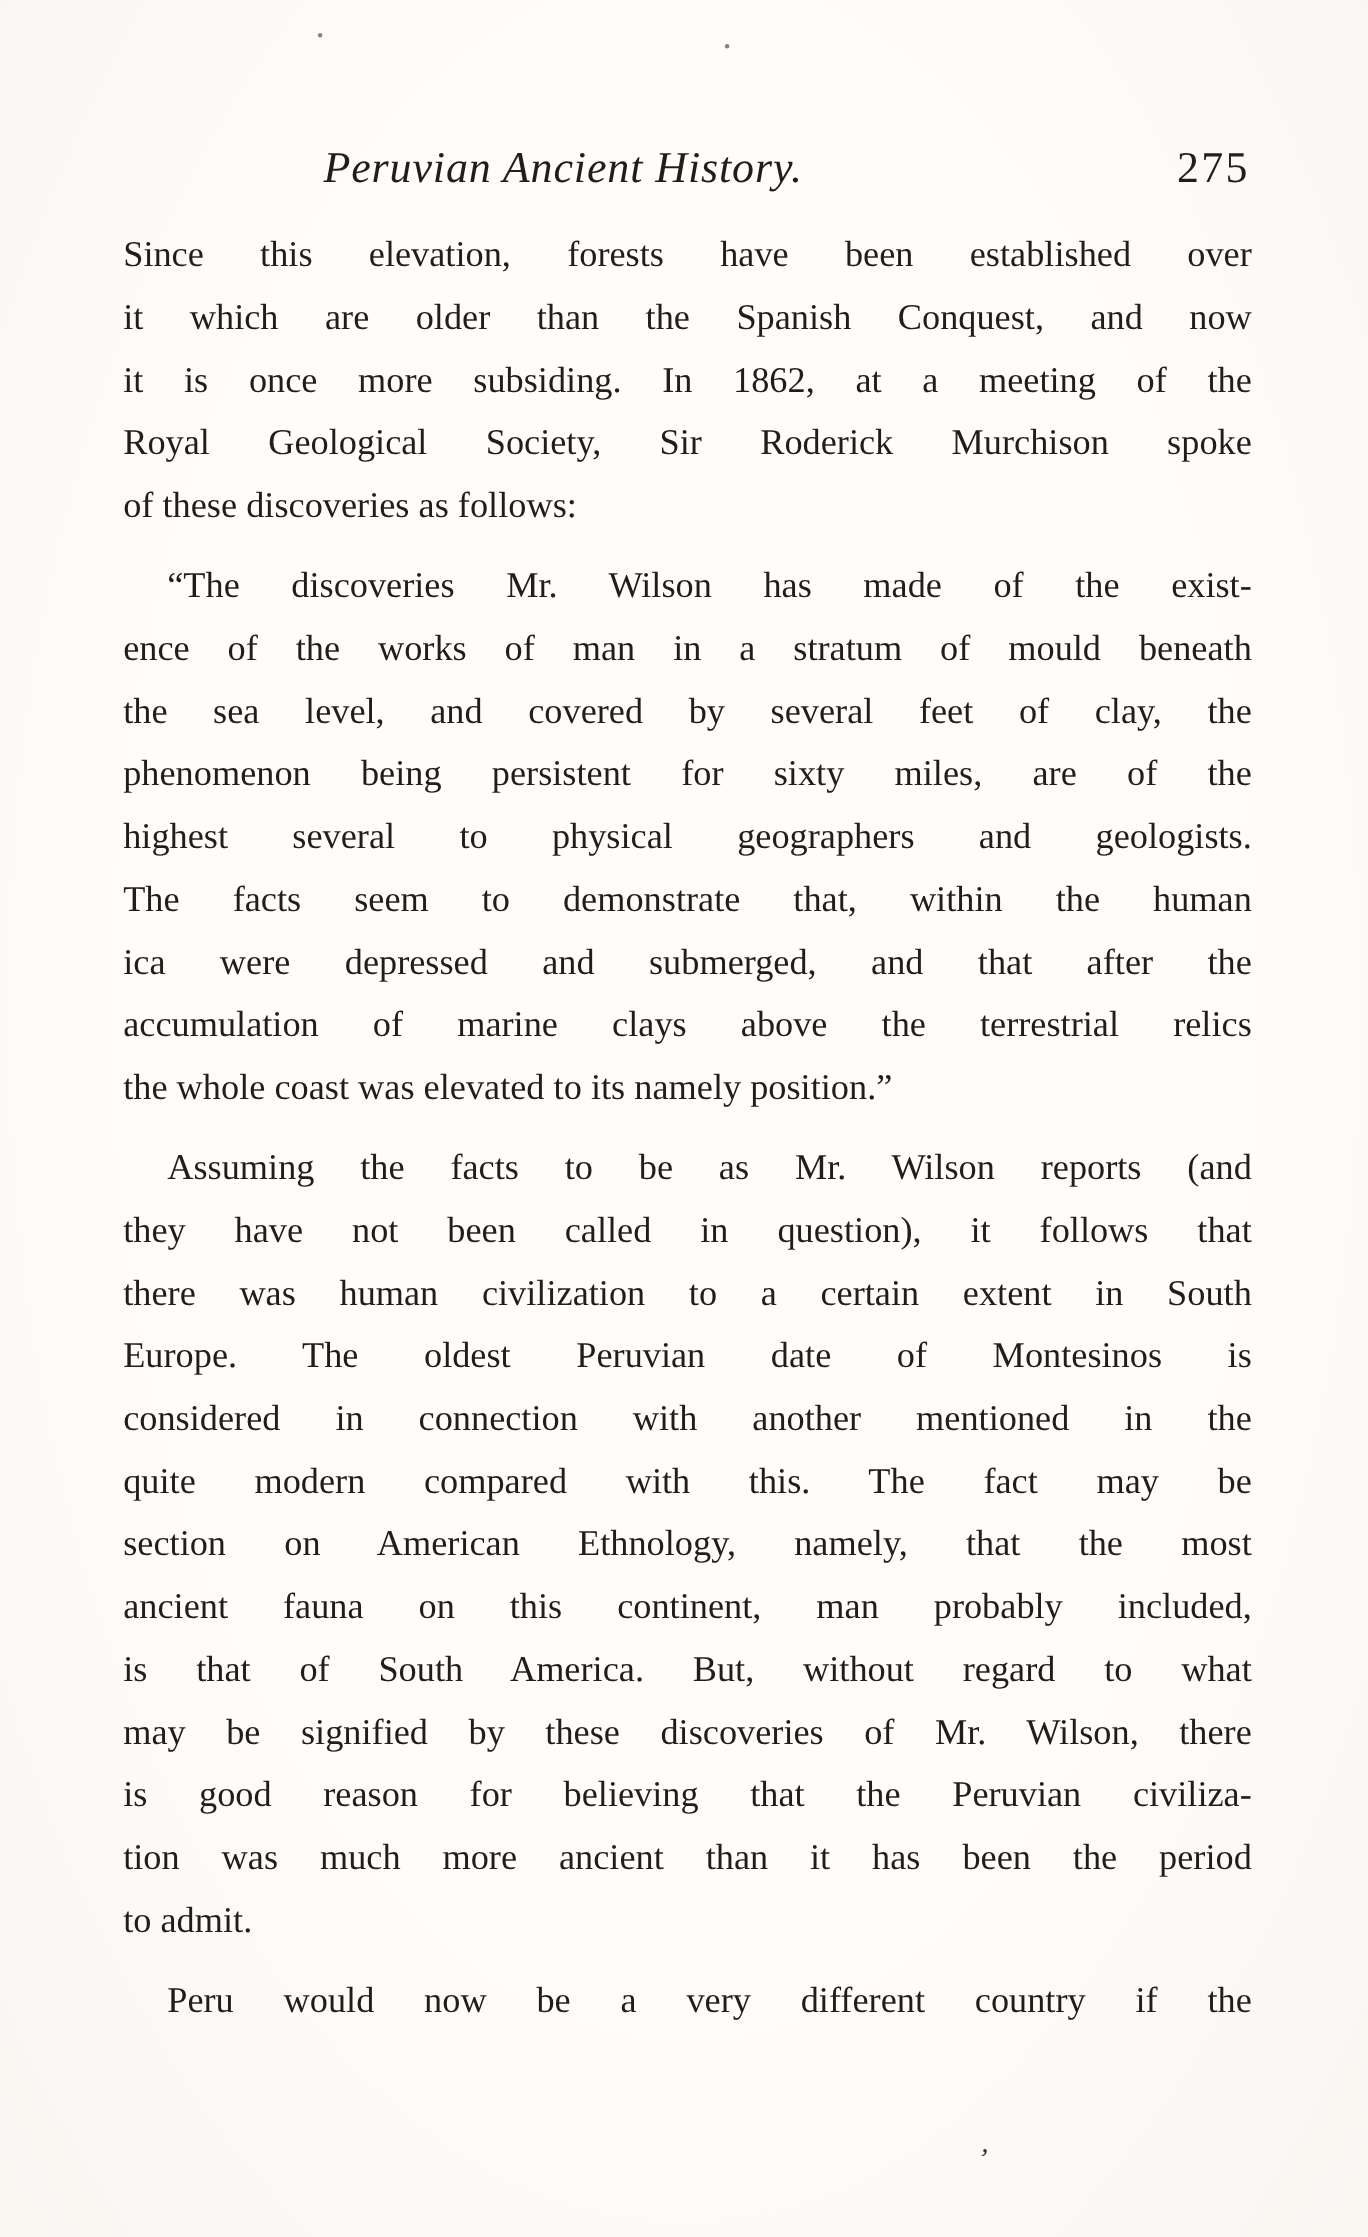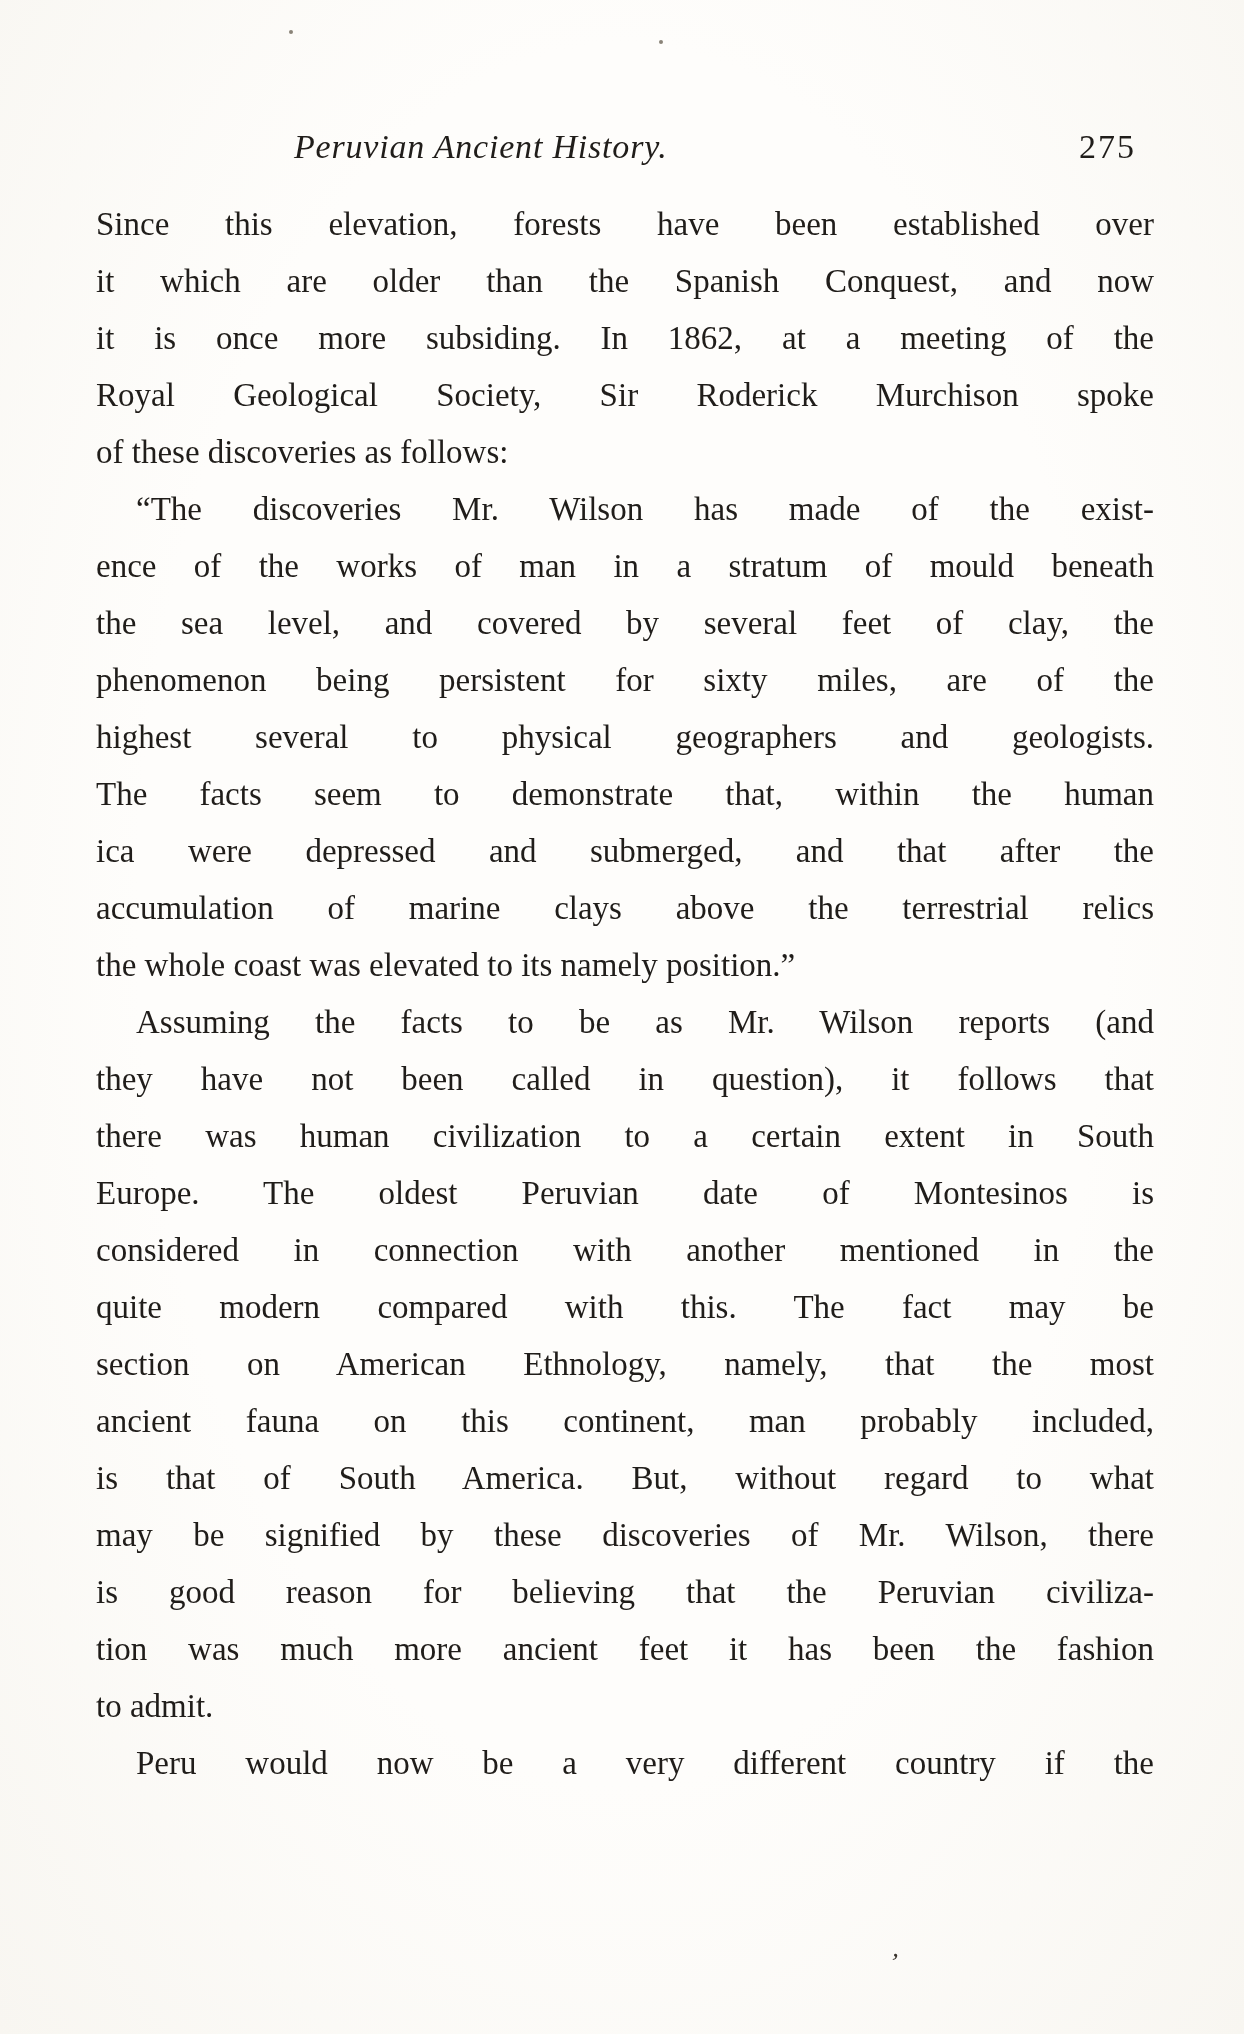--- a/index.html
+++ b/index.html
@@ -19,41 +19,41 @@
   }
   .content {
     position: absolute;
     left: 96px;
     top: 128px;
     width: 1058px;
   }
   .running-header {
     position: relative;
     height: 60px;
-    font-size: 34px;
+    font-size: 40px;
   }
   .title {
     position: absolute;
     left: 198px;
     top: 0;
     font-style: italic;
     letter-spacing: 0.8px;
   }
   .pageno {
     position: absolute;
     right: 18px;
     top: 0;
     letter-spacing: 2px;
   }
   .text-body {
     margin-top: 8px;
     font-size: 33px;
     line-height: 57px;
   }
-  .paragraph { margin: 0; }
+  .paragraph { margin: 16px; }
   .line {
     text-align: justify;
     text-align-last: justify;
     white-space: normal;
   }
   .line.flush { text-align-last: left; }
   .line.indent { text-indent: 40px; }
   .speck {
     position: absolute;
     background: #8a8378;
@@ -107,21 +107,21 @@
           <div class="line">they have not been called in question), it follows that</div>
           <div class="line">there was human civilization to a certain extent in South</div>
           <div class="line">Europe.  The oldest Peruvian date of Montesinos is</div>
           <div class="line">considered in connection with another mentioned in the</div>
           <div class="line">quite modern compared with this.  The fact may be</div>
           <div class="line">section on American Ethnology, namely, that the most</div>
           <div class="line">ancient fauna on this continent, man probably included,</div>
           <div class="line">is that of South America.  But, without regard to what</div>
           <div class="line">may be signified by these discoveries of Mr. Wilson, there</div>
           <div class="line">is good reason for believing that the Peruvian civiliza-</div>
-          <div class="line">tion was much more ancient feet it has been the fashion</div>
+          <div class="line">tion was much more ancient than it has been the period</div>
           <div class="line flush">to admit.</div>
         </div>
         <div class="paragraph">
           <div class="line indent">Peru would now be a very different country if the</div>
         </div>
       </div>
   </div>
 
   <span class="ink-mark">ʼ</span>
 </div>

